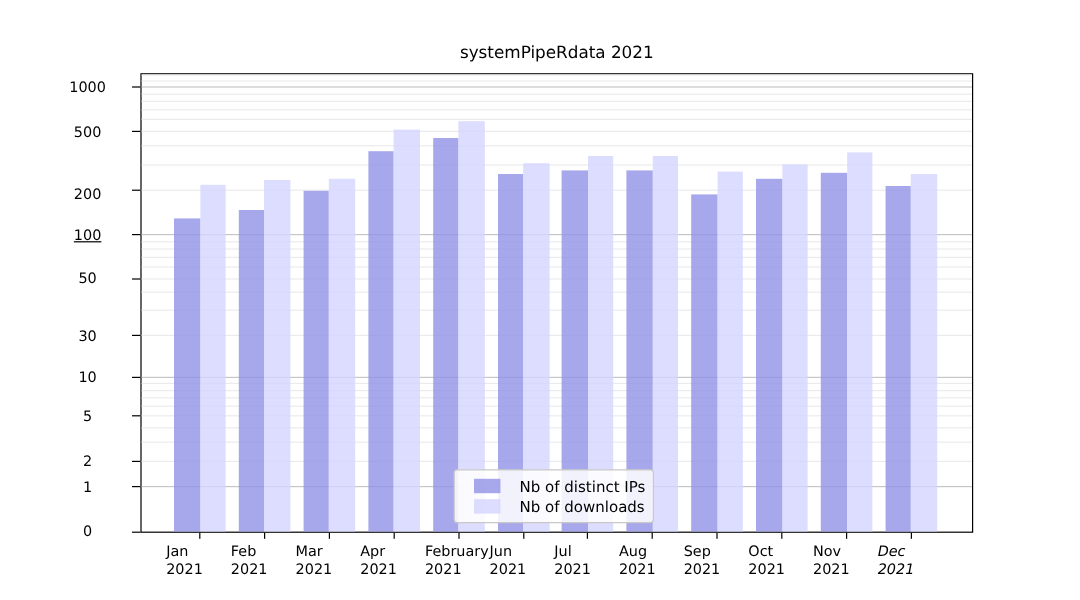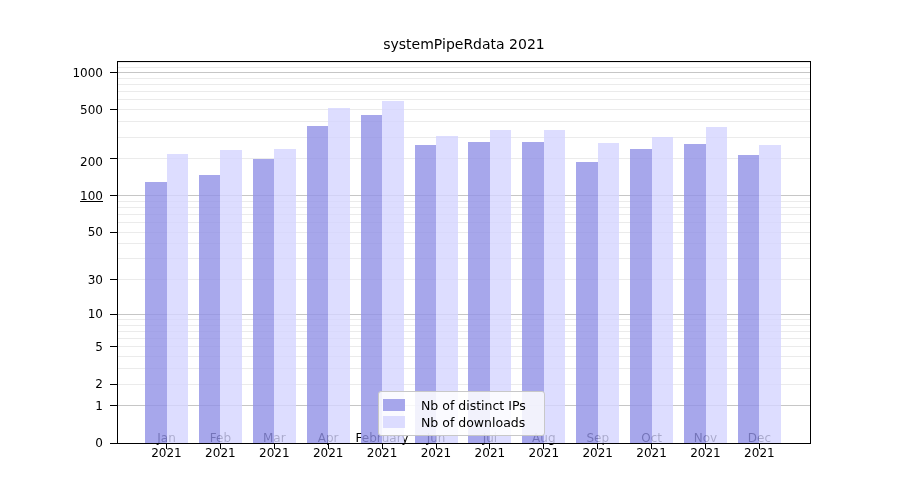--- a/index.html
+++ b/index.html
@@ -5,30 +5,30 @@
   html,body{margin:0;padding:0;background:#fff;}
   .fig{position:relative;width:900px;height:500px;background:#fff;
        font-family:"DejaVu Sans",sans-serif;color:#000;overflow:hidden;}
   .title{position:absolute;left:117px;top:36px;width:694px;text-align:center;
          font-size:14px;line-height:16px;}
   .plot{position:absolute;left:117px;top:61px;width:694px;height:383px;
         border:1px solid #000;box-sizing:border-box;background:#fff;}
   .gridline{position:absolute;left:0;width:100%;height:1px;z-index:1;}
   .bar{position:absolute;bottom:0;z-index:2;}
   .ytickmark{position:absolute;left:110px;width:7px;height:1px;background:#000;}
-  .yticklabel{position:absolute;left:43px;width:60px;text-align:right;
+  .yticklabel{position:absolute;left:43px;width:60px;text-align:center;
               font-size:12px;line-height:16px;}
   .xtickmark{position:absolute;top:444px;width:1px;height:5px;background:#000;}
-  .xticklabel{position:absolute;top:431px;width:56px;text-align:center;
+  .xticklabel{position:absolute;top:452px;width:56px;text-align:left;
               font-size:12px;line-height:15px;}
   .legend{position:absolute;left:378px;top:391px;width:167px;height:45px;
           background:rgba(255,255,255,0.85);border:1px solid #c8c8c8;
           border-radius:3px;box-sizing:border-box;display:flex;
           flex-direction:column;justify-content:center;gap:3px;
-          padding-left:4px;z-index:5;}
+          padding-left:16px;z-index:5;}
   .lrow{display:flex;align-items:center;height:14px;}
   .swatch{width:22px;height:12px;margin-right:16px;flex:0 0 auto;}
   .llabel{font-size:12.5px;white-space:nowrap;}
 </style>
 </head>
 <body>
 
 <div class="fig">
   <div class="title">systemPipeRdata 2021</div>
 
@@ -163,21 +163,21 @@
       <div class="xticklabel" style="left: 623.6px;">
         <div class="">Oct</div>
         <div class="">2021</div>
       </div>
       <div class="xtickmark" style="left: 705px;"></div>
       <div class="xticklabel" style="left: 677.5px;">
         <div class="">Nov</div>
         <div class="">2021</div>
       </div>
       <div class="xtickmark" style="left: 758.9px;"></div>
-      <div class="xticklabel" style="left: 731.4px;">
+      <div class="xticklabel" style="left: 731.4px; font-style: italic;">
         <div class="">Dec</div>
         <div class="">2021</div>
       </div>
     </div>
 
   <div class="legend">
     <div class="lrow">
       <span class="swatch" style="background: rgb(145, 145, 230); opacity: 0.8;"></span>
       <span class="llabel">Nb of distinct IPs</span>
     </div>

